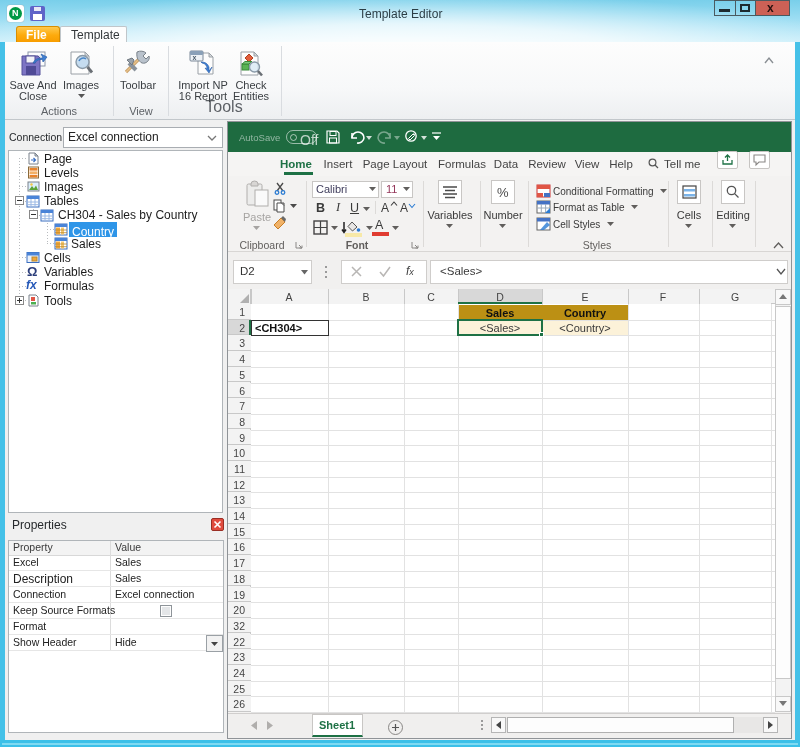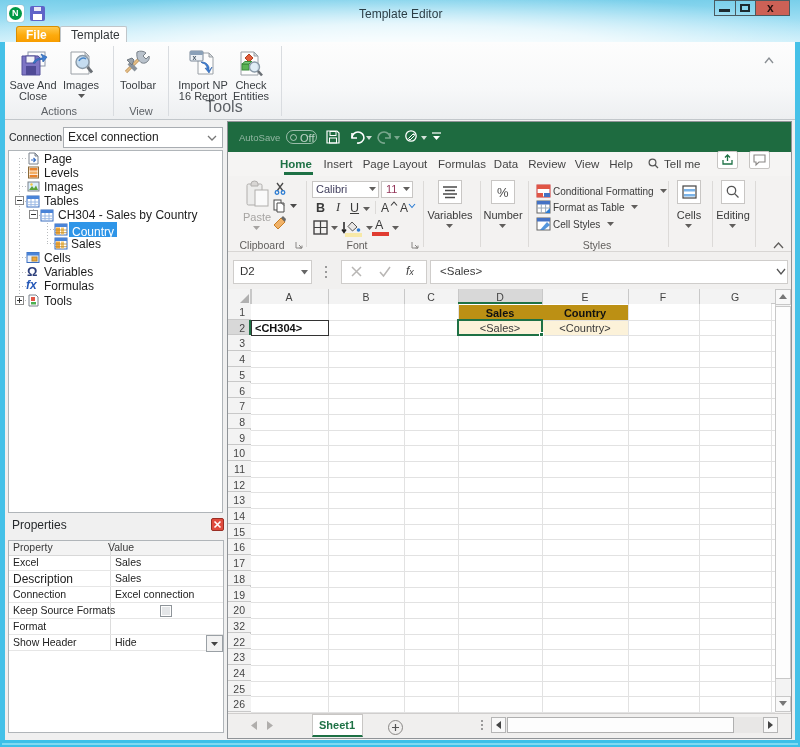--- a/index.html
+++ b/index.html
@@ -186,21 +186,21 @@
 <div class="tx" style="left:44px;top:293.5px;font-size:12px;color:#1c1c1c;">Tools</div>
 <div class="tx" style="left:12px;top:518px;font-size:12px;color:#26292c;">Properties</div>
 <div class="a" style="left:211px;top:518px;width:13px;height:13px;background:#e04b3e;border:1px solid #9a2e24;border-radius:2px;box-sizing:border-box;"></div>
 <svg style="left:211px;top:518px" width="13" height="13">
     <path d="M3.5 3.5 L9.5 9.5 M9.5 3.5 L3.5 9.5" stroke="#fff" stroke-width="1.6"></path>
   </svg>
 <div class="a" style="left:8px;top:540px;width:216px;height:193px;background:#fff;border:1px solid #b0b5b9;box-sizing:border-box;"></div>
 <div class="a" style="left:9px;top:541px;width:214px;height:14px;background:#f3f3f3;border-bottom:1px solid #d8d8d8;"></div>
 <div class="a" style="left:110px;top:541px;width:1px;height:110px;background:#dcdcdc;"></div>
 <div class="tx" style="left:13px;top:541px;font-size:10.5px;color:#3a3a3a;">Property</div>
-<div class="tx" style="left:108px;top:541px;font-size:10.5px;color:#3a3a3a;text-align:right;">Value</div>
+<div class="tx" style="left:115px;top:541px;font-size:10.5px;color:#3a3a3a;text-align:right;">Value</div>
 <div class="a" style="left:9px;top:570px;width:214px;height:1px;background:#e6e6e6;"></div>
 <div class="tx" style="left:13px;top:556px;font-size:10.5px;color:#222;">Excel</div>
 <div class="tx" style="left:115px;top:556px;font-size:10.5px;color:#222;">Sales</div>
 <div class="a" style="left:9px;top:586px;width:214px;height:1px;background:#e6e6e6;"></div>
 <div class="tx" style="left:13px;top:572px;font-size:12px;color:#222;">Description</div>
 <div class="tx" style="left:115px;top:572px;font-size:10.5px;color:#222;">Sales</div>
 <div class="a" style="left:9px;top:602px;width:214px;height:1px;background:#e6e6e6;"></div>
 <div class="tx" style="left:13px;top:588px;font-size:10.5px;color:#222;">Connection</div>
 <div class="tx" style="left:115px;top:588px;font-size:10.5px;color:#222;">Excel connection</div>
 <div class="a" style="left:9px;top:618px;width:214px;height:1px;background:#e6e6e6;"></div>
@@ -215,21 +215,21 @@
 <div class="a" style="left:206px;top:550px;"></div>
 <div class="a" style="left:206px;top:635px;width:17px;height:17px;background:#f2f2f2;border:1px solid #9aa0a5;box-sizing:border-box;"></div>
 <svg style="left:211px;top:642px" width="8" height="5">
     <path d="M0 0 L3.5 4 L7 0" fill="#444"></path>
   </svg>
 <div class="a" style="left:227px;top:121px;width:565px;height:618px;background:#f3f2f1;border:1px solid #8f9397;box-sizing:border-box;"></div>
 <div class="a" style="left:228px;top:122px;width:563px;height:30px;background:#1e6b40;"></div>
 <div class="tx" style="left:239px;top:132px;font-size:9.5px;color:rgba(255,255,255,.5);">AutoSave</div>
 <div class="a" style="left:286px;top:130px;width:31px;height:14px;border:1px solid rgba(255,255,255,.55);border-radius:8px;box-sizing:border-box;"></div>
 <div class="a" style="left:290px;top:133.5px;width:7px;height:7px;border:1px solid rgba(255,255,255,.6);border-radius:50%;box-sizing:border-box;"></div>
-<div class="tx" style="left:300px;top:132px;font-size:11px;color:rgba(255,255,255,.7);">Off</div>
+<div class="tx" style="left:300px;top:132px;font-size:14px;color:rgba(255,255,255,.7);">Off</div>
 <svg style="left:326px;top:130px" width="14" height="14">
     <path d="M1 1 L11 1 L13 3 L13 13 L1 13 Z" fill="none" stroke="#fff" stroke-width="1.2"></path>
     <rect x="4" y="1.5" width="6" height="4" fill="none" stroke="#fff"></rect>
     <rect x="3.5" y="8" width="7" height="5" fill="none" stroke="#fff"></rect>
   </svg>
 <svg style="left:349px;top:130px" width="15" height="14">
     <path d="M3 3 L3 8 L8 8" fill="none" stroke="#fff" stroke-width="1.6"></path>
     <path d="M3 8 A6 5.5 0 1 1 8 13" fill="none" stroke="#fff" stroke-width="1.6"></path>
   </svg>
 <svg style="left:366px;top:136px" width="7" height="5">
@@ -283,21 +283,21 @@
 <div class="a" style="left:480px;top:181px;width:1px;height:66px;background:#dcdad8;"></div>
 <div class="a" style="left:528px;top:181px;width:1px;height:66px;background:#dcdad8;"></div>
 <div class="a" style="left:668px;top:181px;width:1px;height:66px;background:#dcdad8;"></div>
 <div class="a" style="left:712px;top:181px;width:1px;height:66px;background:#dcdad8;"></div>
 <div class="a" style="left:755px;top:181px;width:1px;height:66px;background:#dcdad8;"></div>
 <div class="tx" style="left:262px;top:239px;transform:translateX(-50%);font-size:10.5px;color:#605e5c;">Clipboard</div>
 <svg style="left:295px;top:241px" width="8" height="8">
     <path d="M1 1 L1 7 L7 7" fill="none" stroke="#8a8886"></path>
     <path d="M4 4 L7 7 M7 4.5 L7 7 L4.5 7" stroke="#8a8886" fill="none"></path>
   </svg>
-<div class="tx" style="left:357px;top:239px;transform:translateX(-50%);font-size:10.5px;color:#605e5c;">Font</div>
+<div class="tx" style="left:357px;top:239px;transform:translateX(-50%);font-size:10.5px;color:#605e5c;font-weight:bold;">Font</div>
 <svg style="left:411px;top:241px" width="8" height="8">
     <path d="M1 1 L1 7 L7 7" fill="none" stroke="#8a8886"></path>
     <path d="M4 4 L7 7 M7 4.5 L7 7 L4.5 7" stroke="#8a8886" fill="none"></path>
   </svg>
 <div class="tx" style="left:597px;top:239px;transform:translateX(-50%);font-size:10.5px;color:#605e5c;">Styles</div>
 <svg style="left:773px;top:242px" width="11" height="7">
     <path d="M1 6 L5.5 1 L10 6" fill="none" stroke="#605e5c" stroke-width="1.3"></path>
   </svg>
 <svg style="left:245px;top:182px" width="26" height="27">
     <rect x="2" y="2" width="15" height="21" rx="1.5" fill="#ececeb" stroke="#b0aeac"></rect>

